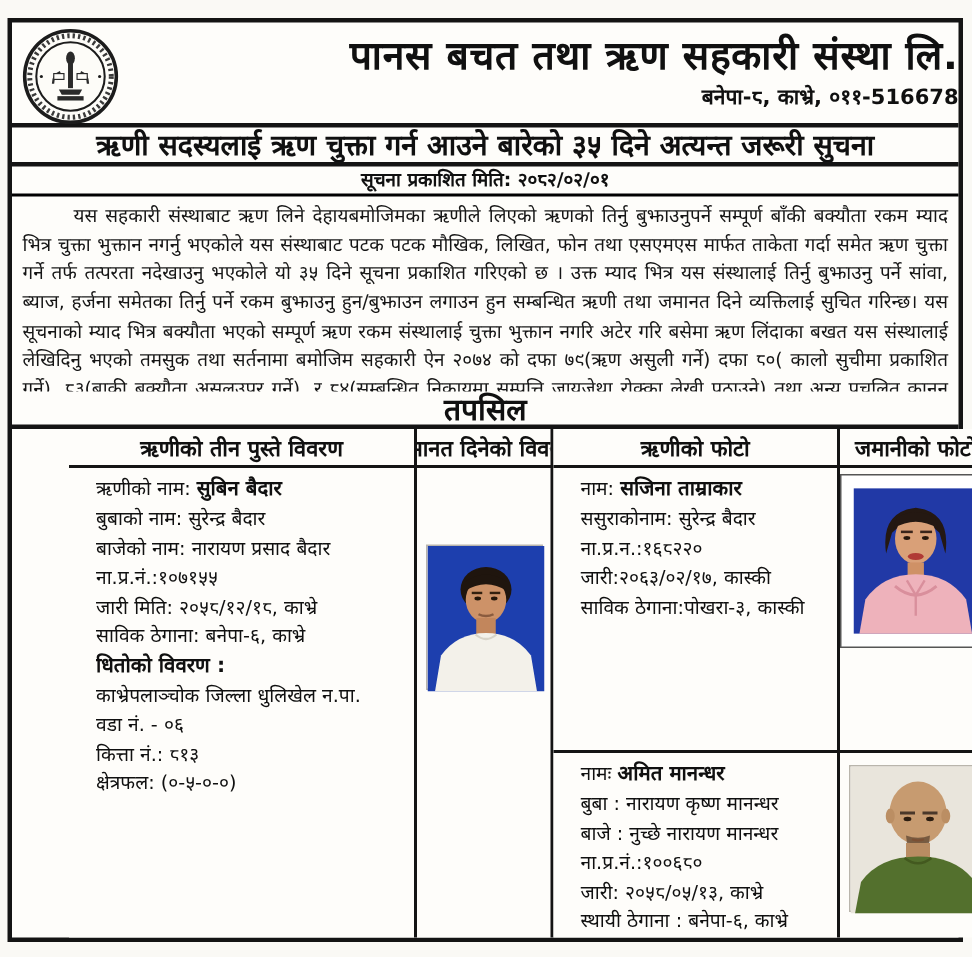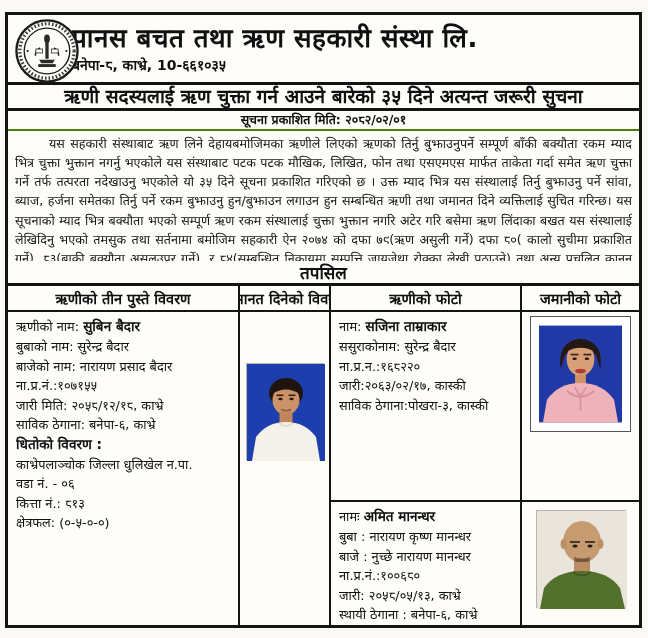--- a/index.html
+++ b/index.html
@@ -12,62 +12,63 @@
   }
   .page { position:relative; width:648px; height:638px; background:#faf9f5; }
   .doc {
     position:absolute; left:5px; top:12px; width:637px; height:616px;
     background:#fefdfa; border:3px solid #141414;
     display:flex; flex-direction:column;
   }
   
   .letterhead { position:relative; height:74px; border-bottom:3px solid #141414; }
   .logo { position:absolute; left:6px; top:3px; width:66px; height:66px; }
-  .head-text { height:100%; padding-left:64px; display:flex; flex-direction:column; align-items:flex-start; justify-content:center; }
+  .head-text { height:100%; padding-left:64px; display:flex; flex-direction:column; align-items:flex-end; justify-content:center; }
   .org-name { font-size:26px; font-weight:bold; letter-spacing:0.5px; line-height:34px; white-space:nowrap; }
   .org-address { font-size:14px; font-weight:bold; line-height:20px; }
   
   .title-bar {
     height:28px; border-bottom:3px solid #141414;
     display:flex; align-items:center; justify-content:center;
     font-size:19px; font-weight:bold; white-space:nowrap; overflow:hidden;
   }
   
   .date-row {
-    height:21px; border-bottom:2px solid #4d7c0f;
+    height:21px; border-bottom:2px solid #000000;
     display:flex; align-items:center; justify-content:center;
     font-size:12.5px; font-weight:bold;
   }
   
   .body-text {
     height:139px; padding:3px 7px 0 7px;
     font-size:12.6px; line-height:19.2px; text-align:justify; text-indent:34px;
     overflow:hidden; color:#151515;
   }
   .tapasil {
     height:22px; display:flex; align-items:center; justify-content:center;
-    font-size:17px; font-weight:bold;
+    font-size:20px; font-weight:bold;
   }
   
   .grid {
     flex:1; border-top:3px solid #141414;
     display:grid;
     grid-template-columns:232px 91px 191px 1fr;
     grid-template-rows:26px 190px 1fr;
+    padding-left:38px;
   }
   .t-cell { border-right:2px solid #141414; border-bottom:2px solid #141414; background:#fefdfa; }
   .t-head {
     display:flex; align-items:center; justify-content:center;
     font-size:14.5px; font-weight:bold; white-space:nowrap; overflow:hidden;
   }
   .no-right { border-right:none; }
   .no-bottom { border-bottom:none; }
   .span2 { grid-row:span 2; }
   .detail { padding:5px 6px 0 8px; font-size:12.8px; line-height:19.6px; }
-  .detail .line { white-space:nowrap; overflow:hidden; }
+  .detail .line { white-space:nowrap; overflow:hidden;margin-left:10px; }
   .detail b { font-size:13.6px; }
   .photo-cell { display:flex; justify-content:center; }
   .borrower-photo-wrap { margin-top:51px; width:78px; height:97px; border:1px solid #b9b5ac; }
   .g1-frame { margin-top:4px; width:101px; height:116px; background:#ffffff; border:1px solid #555; padding:8px; }
   .g1-frame svg { width:100%; height:100%; display:block; }
   .g2-photo-wrap { margin-top:8px; width:90px; height:98px; border:1px solid #b9b5ac; }
   svg { display:block; }
 </style>
 </head>
 <body>
@@ -86,21 +87,21 @@
         <rect x="25" y="47.5" width="18" height="3" fill="#2a2a2a"></rect>
         <path d="M27,31 q-5,2 -5,8" fill="none" stroke="#2a2a2a" stroke-width="1.6"></path>
         <path d="M41,31 q5,2 5,8" fill="none" stroke="#2a2a2a" stroke-width="1.6"></path>
         <rect x="22.5" y="32" width="7" height="4" fill="#fdfcf8" stroke="#2a2a2a" stroke-width="0.8"></rect>
         <rect x="38.5" y="32" width="7" height="4" fill="#fdfcf8" stroke="#2a2a2a" stroke-width="0.8"></rect>
         <circle cx="14" cy="34" r="1.1" fill="#1c1c1c"></circle>
         <circle cx="54" cy="34" r="1.1" fill="#1c1c1c"></circle>
       </svg>
       <div class="head-text">
         <div class="org-name">पानस बचत तथा ऋण सहकारी संस्था लि.</div>
-        <div class="org-address">बनेपा-८, काभ्रे, 10-६६१०३५</div>
+        <div class="org-address">बनेपा-८, काभ्रे, ०११-516678</div>
       </div>
     </div>
 
     <div class="title-bar">ऋणी सदस्यलाई ऋण चुक्ता गर्न आउने बारेको ३५ दिने अत्यन्त जरूरी सुचना</div>
 
     <div class="date-row">सूचना प्रकाशित मिति: २०८२/०२/०१</div>
 
     <div class="body-text">यस सहकारी संस्थाबाट ऋण लिने देहायबमोजिमका ऋणीले लिएको ऋणको तिर्नु बुझाउनुपर्ने सम्पूर्ण बाँकी बक्यौता रकम म्याद भित्र चुक्ता भुक्तान नगर्नु भएकोले यस संस्थाबाट पटक पटक मौखिक, लिखित, फोन तथा एसएमएस मार्फत ताकेता गर्दा समेत ऋण चुक्ता गर्ने तर्फ तत्परता नदेखाउनु भएकोले यो ३५ दिने सूचना प्रकाशित गरिएको छ । उक्त म्याद भित्र यस संस्थालाई तिर्नु बुझाउनु पर्ने सांवा, ब्याज, हर्जना समेतका तिर्नु पर्ने रकम बुझाउनु हुन/बुझाउन लगाउन हुन सम्बन्धित ऋणी तथा जमानत दिने व्यक्तिलाई सुचित गरिन्छ। यस सूचनाको म्याद भित्र बक्यौता भएको सम्पूर्ण ऋण रकम संस्थालाई चुक्ता भुक्तान नगरि अटेर गरि बसेमा ऋण लिंदाका बखत यस संस्थालाई लेखिदिनु भएको तमसुक तथा सर्तनामा बमोजिम सहकारी ऐन २०७४ को दफा ७९(ऋण असुली गर्ने) दफा ८०( कालो सुचीमा प्रकाशित गर्ने), ८३(बाकी बक्यौता असुलउपर गर्ने), र ८४(सम्बन्धित निकायमा सम्पत्ति जायजेथा रोक्का लेखी पठाउने) तथा अन्य प्रचलित कानून बमोजिम असुल उपर तथा कारबाही प्रक्रिया अवलम्बन गरि संस्थाको बांकी बक्यौता असुल उपर गरिने व्यहोरा समेत अवगत गराईन्छ।</div>
 
     <div class="tapasil">तपसिल</div>

